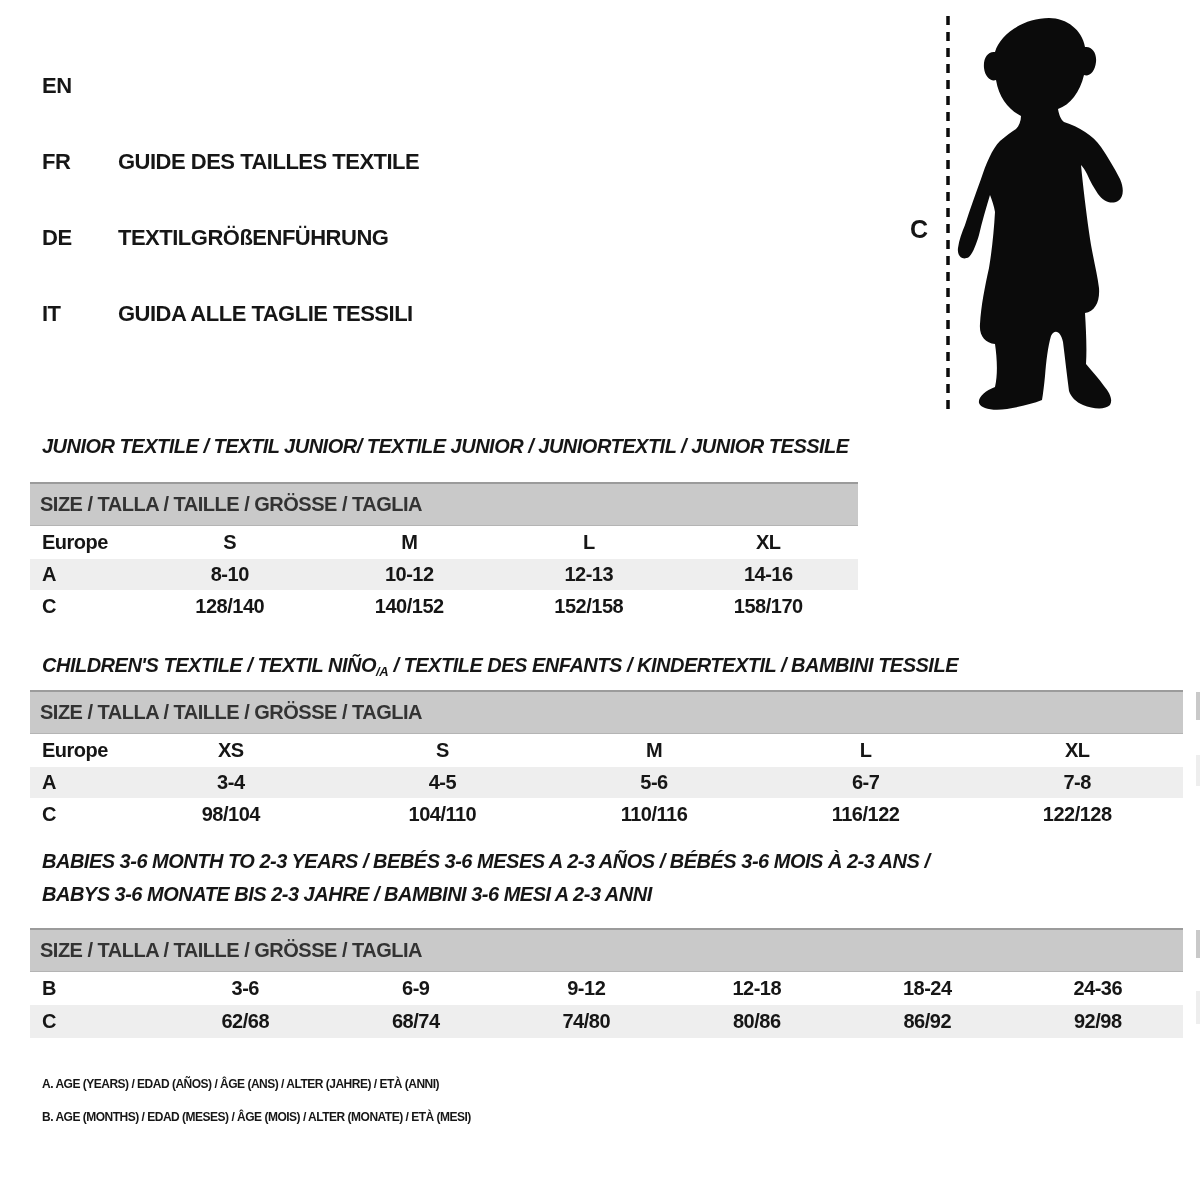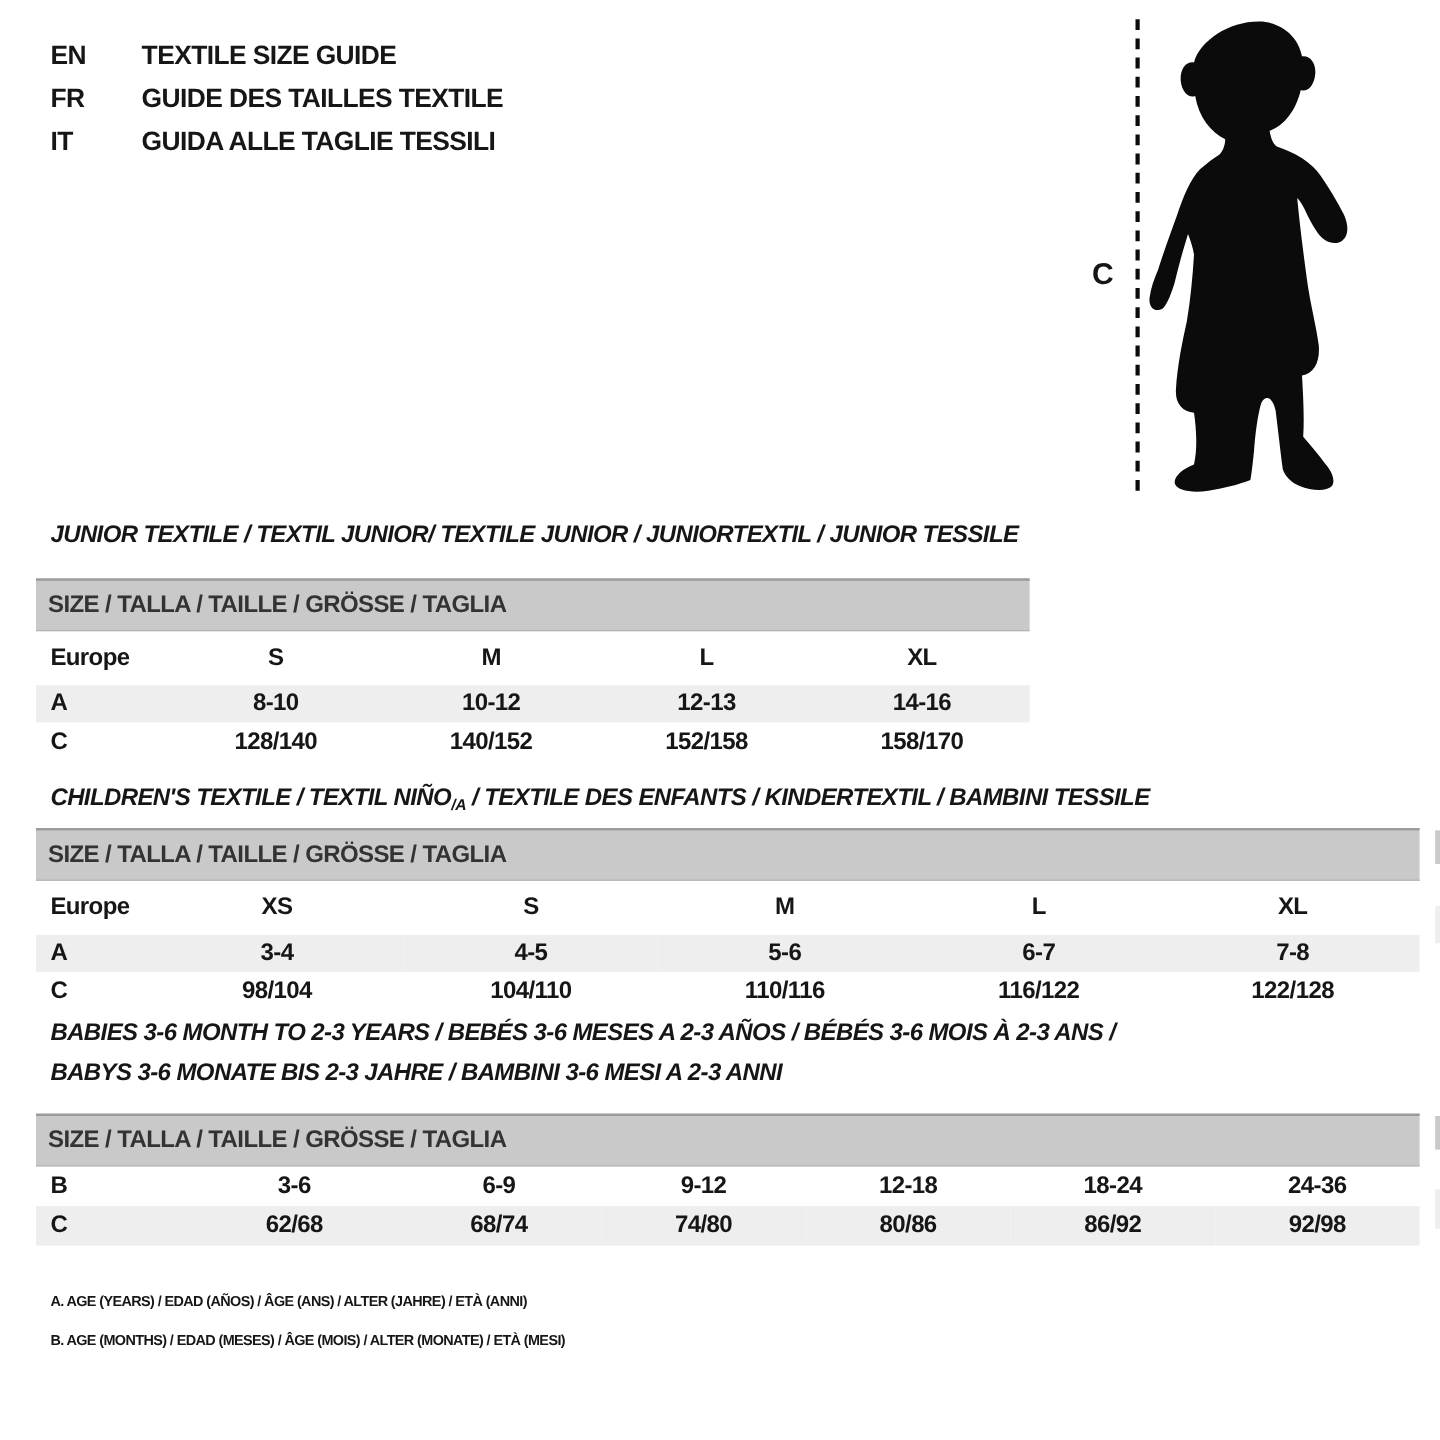--- a/index.html
+++ b/index.html
@@ -9,21 +9,21 @@
     background: var(--background, #ffffff);
     color: var(--text, #161616);
     font-family: "Liberation Sans", sans-serif;
     font-weight: 700;
     letter-spacing: -0.5px;
     overflow: hidden;
   }
 
   
   .lang-block { position: absolute; left: 42px; top: 28px; }
-  .lang-row { display: flex; font-size: 22px; line-height: 36px; white-space: nowrap; }
+  .lang-row { display: flex; font-size: 22px; line-height: 36px; white-space: nowrap; margin-top: 40px; }
   .lang-code { width: 76px; }
 
   
   .figure-svg { position: absolute; left: 936px; top: 12px; }
   .fig-c { position: absolute; left: 910px; top: 215px; font-size: 25px; }
 
   
   .sec-title { position: absolute; left: 42px; font-size: 20px; line-height: 24px; white-space: nowrap; font-style: italic; }
   #junior-title   { top: 434px; }
   #children-title { top: 641px; margin-top: 12px; }
@@ -43,21 +43,21 @@
     border-bottom: 1px solid var(--bar-border-bottom, #b4b4b4);
     display: flex; align-items: center;
     padding-left: 10px;
     font-size: 20px;
     color: var(--bar-text, #333333);
     white-space: nowrap;
   }
   table { width: 100%; border-collapse: collapse; table-layout: fixed; font-size: 20px; }
   td { text-align: center; vertical-align: middle; padding: 0; white-space: nowrap; }
   td.lbl { text-align: left; padding-left: 12px; }
-  tr.hdr td   { height: 45px; }
+  tr.hdr td   { height: 33px; }
   tr.row-a td { height: 31px; }
   tr.row-c td { height: 33px; }
   tr.row-b td { height: 33px; }
   tr.stripe { background: var(--stripe-background, #eeeeee); }
   col.lblcol-j { width: 110px; }
   col.lblcol-c { width: 95px; }
   col.lblcol-b { width: 130px; }
 
   
   .legend { position: absolute; left: 42px; top: 1068px; font-size: 12px; }
@@ -71,25 +71,28 @@
   #edge2 { top: 755px; height: 31px; }
   #edge3 { top: 930px; height: 28px; }
   #edge4 { top: 991px; height: 33px; }
 </style>
 </head>
 <body>
 
 <div class="lang-block">
   <div class="lang-row">
     <span class="lang-code">EN</span>
-    <span>TEXTILE SIZE GUIDE</span>
   </div>
   <div class="lang-row">
     <span class="lang-code">FR</span>
     <span>GUIDE DES TAILLES TEXTILE</span>
+  </div>
+  <div class="lang-row">
+    <span class="lang-code">DE</span>
+    <span>TEXTILGRÖßENFÜHRUNG</span>
   </div>
   <div class="lang-row">
     <span class="lang-code">IT</span>
     <span>GUIDA ALLE TAGLIE TESSILI</span>
   </div>
 </div>
 
 <div class="fig-c">C</div>
 <svg class="figure-svg" width="200" height="408" viewBox="0 0 200 408">
   <line x1="12" y1="4" x2="12" y2="404" stroke-width="3.5" stroke-dasharray="9 7" stroke="#0b0b0b"></line>

